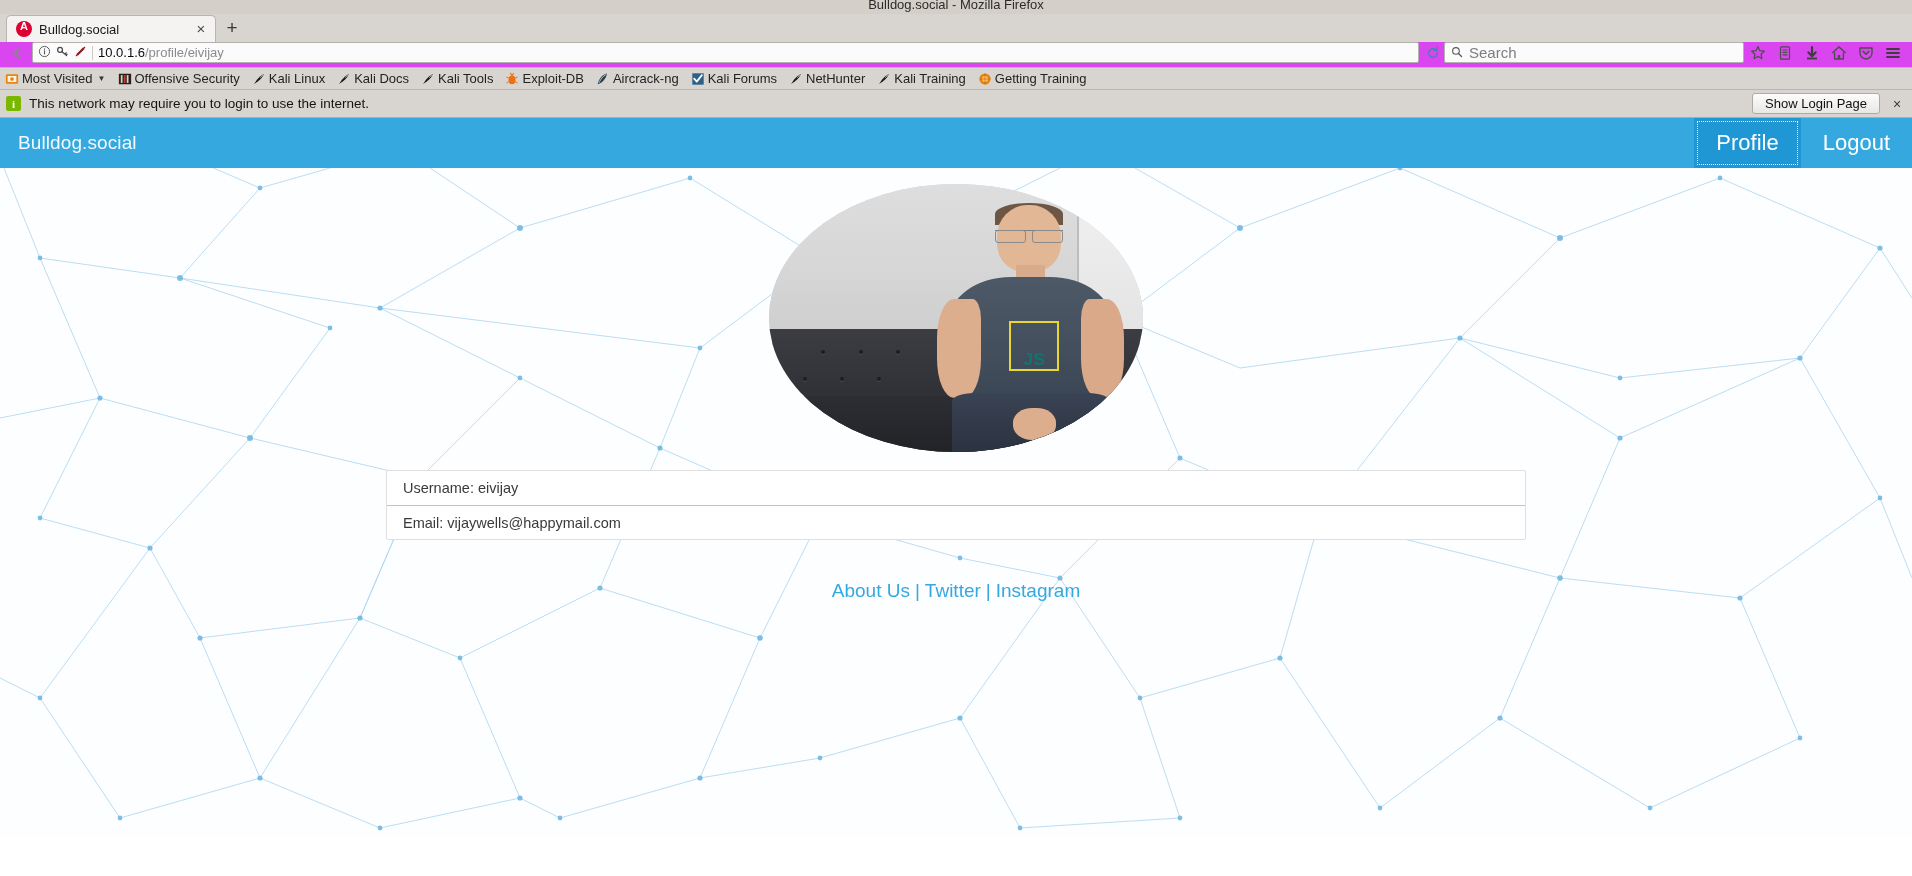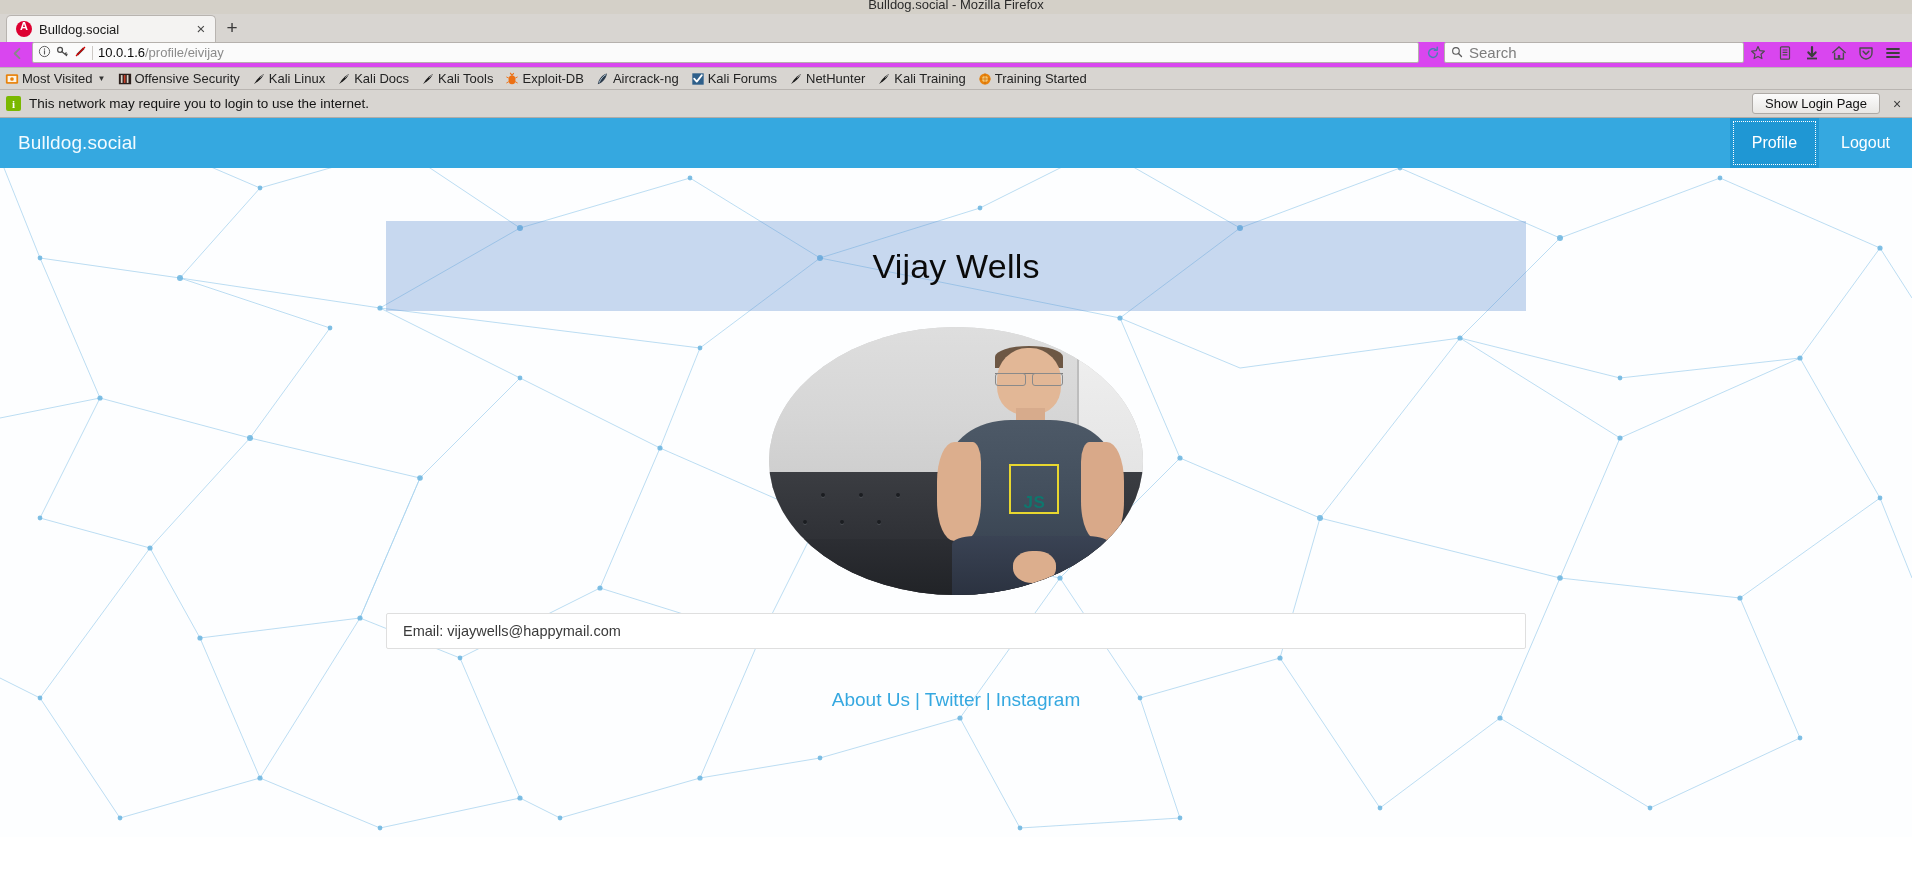--- a/index.html
+++ b/index.html
@@ -161,21 +161,21 @@
     display: flex; align-items: stretch;
     color: #ffffff;
   }
   .brand {
     display: flex; align-items: center; padding: 0 0 0 18px;
     font-size: 19px; color: #f2fbff; letter-spacing: .1px;
   }
   .nav-spacer { flex: 1 1 auto; }
   .navlink {
     display: flex; align-items: center; padding: 4px 22px;
-    font-size: 16px; color: #ffffff;
+    font-size: 22px; color: #ffffff;
   }
   .navlink.active {
     background: #1f97d4;
     outline: 1px dotted #ffffff; outline-offset: -4px;
   }
 
   .content {
     position: relative; z-index: 4;
     width: 1140px; margin: 0 auto;
   }
@@ -459,21 +459,21 @@
       <span>Kali Training</span>
     </div>
     <div class="bm">
       <span class="bm-ico">
         <svg width="14" height="14" viewBox="0 0 16 16">
             <circle cx="8" cy="8" r="6.4" fill="#e8820c"></circle>
             <circle cx="8" cy="8" r="3.4" fill="#f7c873"></circle>
             <path d="M1.8 8 H14.2 M8 1.6 V14.4" stroke="#c96a06" stroke-width="0.8"></path>
           </svg>
       </span>
-      <span>Training Started</span>
+      <span>Getting Training</span>
     </div>
   </div>
 
   <div class="notifbar">
     <span class="notif-ico">i</span>
     <span>This network may require you to login to use the internet.</span>
     <span class="notif-spacer"></span>
     <span class="notif-btn">Show Login Page</span>
     <span class="notif-close">×</span>
   </div>
@@ -577,23 +577,20 @@
 
     <div class="appnav">
       <div class="brand">Bulldog.social</div>
       <div class="nav-spacer"></div>
       <div class="navlink active">Profile</div>
       <div class="navlink">Logout</div>
     </div>
 
     <div class="content">
 
-      <div class="namebanner">
-        <h1>Vijay Wells</h1>
-      </div>
 
       <div class="avatar-wrap">
         <div class="avatar">
           <div class="ph-wall"></div>
           <div class="ph-wall-right"></div>
           <div class="ph-wall-edge"></div>
           <div class="ph-couch-back"></div>
           <div class="ph-couch-seat"></div>
           <div class="tuft" style="left:14%;top:62%"></div>
           <div class="tuft" style="left:24%;top:62%"></div>
@@ -612,20 +609,21 @@
             <div class="ph-js">
               <span>JS</span>
             </div>
             <div class="ph-legs"></div>
             <div class="ph-hands"></div>
           </div>
         </div>
       </div>
 
       <div class="infopanel">
+        <div class="inforow">Username: eivijay</div>
         <div class="inforow">Email: vijaywells@happymail.com</div>
       </div>
 
       <div class="footerlinks">
         <a href="#">About Us</a><span class="fsep">|</span><a href="#">Twitter</a><span class="fsep">|</span><a href="#">Instagram</a>
       </div>
 
     </div>
   </div>
 </div>

